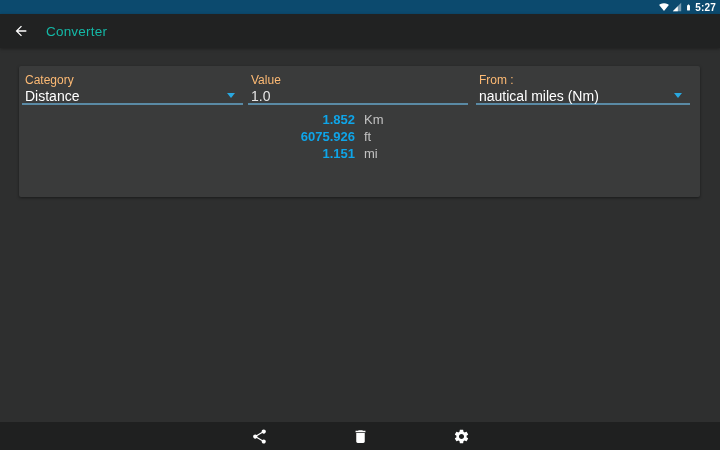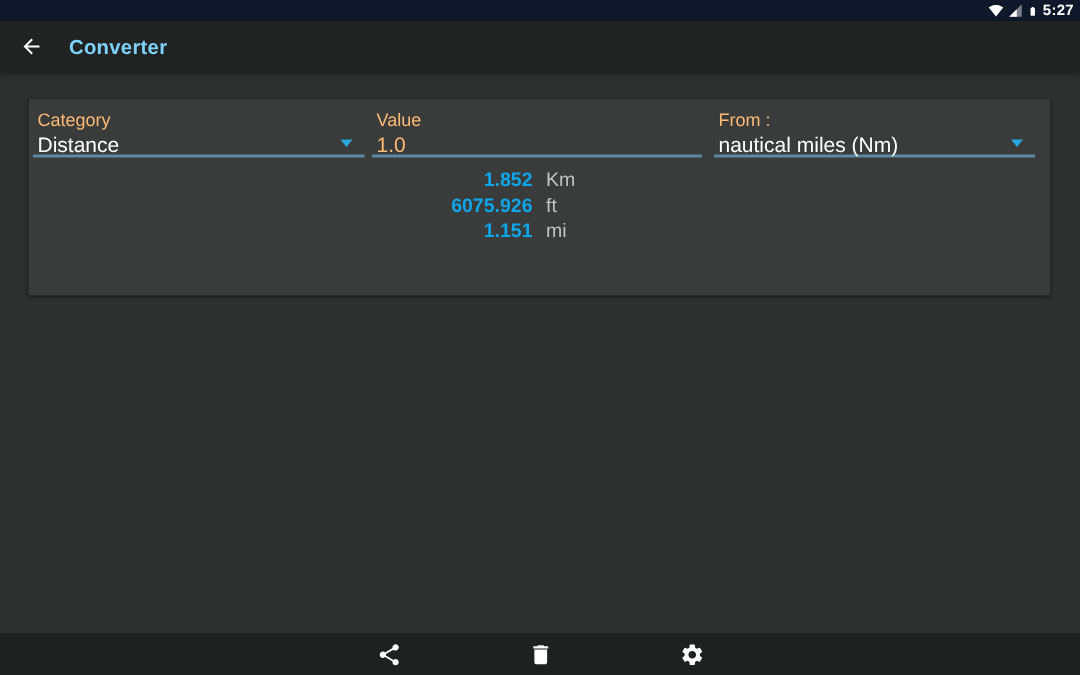--- a/index.html
+++ b/index.html
@@ -7,60 +7,60 @@
   body {
     font-family:"Liberation Sans", sans-serif;
     background:#2e2f2f;
     position:relative;
     -webkit-font-smoothing:antialiased;
   }
 
   
   .status-bar {
     position:absolute; left:0; top:0; width:720px; height:14px;
-    background:#0f172a;
+    background:#0c4a6e;
     display:flex; align-items:center; justify-content:flex-end;
     gap:3px; padding-right:4px; color:#fff;
   }
   .status-bar svg { display:block; fill:#fff; }
   .status-time { font-size:10px; font-weight:bold; letter-spacing:.2px; }
 
   
   .app-bar {
     position:absolute; left:0; top:14px; width:720px; height:34px;
     background:#212222;
     display:flex; align-items:center;
     box-shadow:0 1px 3px rgba(0,0,0,.35);
   }
   .back-button {
     width:34px; height:34px; display:flex; align-items:center; justify-content:center;
     margin-left:4px; cursor:pointer; background:none; border:none;
   }
   .back-button svg { width:16px; height:16px; fill:#fff; display:block; }
-  .app-title { color:#7dd3fc; font-size:13.5px; font-weight:bold; margin-left:8px; letter-spacing:.2px; }
+  .app-title { color:#14b8a6; font-size:13.5px; font-weight:normal; margin-left:8px; letter-spacing:.2px; }
 
   
   .card {
     position:absolute; left:19px; top:66px; width:681px; height:131px;
     background:#3a3b3b; border-radius:2px;
     box-shadow:0 1px 3px rgba(0,0,0,.45);
   }
   .col { position:absolute; top:6px; }
   .col-category { left:3px;   width:221px; }
   .col-value    { left:229px; width:220px; }
   .col-from     { left:457px; width:214px; }
   .field-label { font-size:12px; color:#fdba74; height:16px; line-height:16px; padding-left:3px; }
   .field {
     position:relative; margin-top:0; height:17px; line-height:16px;
     border-bottom:2px solid #5a8aa5;
     font-size:14px; color:#fff; padding-left:3px; cursor:pointer;
   }
   .field input {
     width:100%; height:15px; background:transparent; border:none; outline:none;
-    color:#fdba74; font-size:14px; font-family:"Liberation Sans", sans-serif; padding:0;
+    color:#e5e5e5; font-size:14px; font-family:"Liberation Sans", sans-serif; padding:0;
   }
   .dropdown-arrow {
     position:absolute; right:8px; bottom:5px;
     width:0; height:0;
     border-left:4px solid transparent; border-right:4px solid transparent;
     border-top:5px solid #29a8e0;
   }
 
   
   .results { position:absolute; left:0; top:45px; width:100%; }

